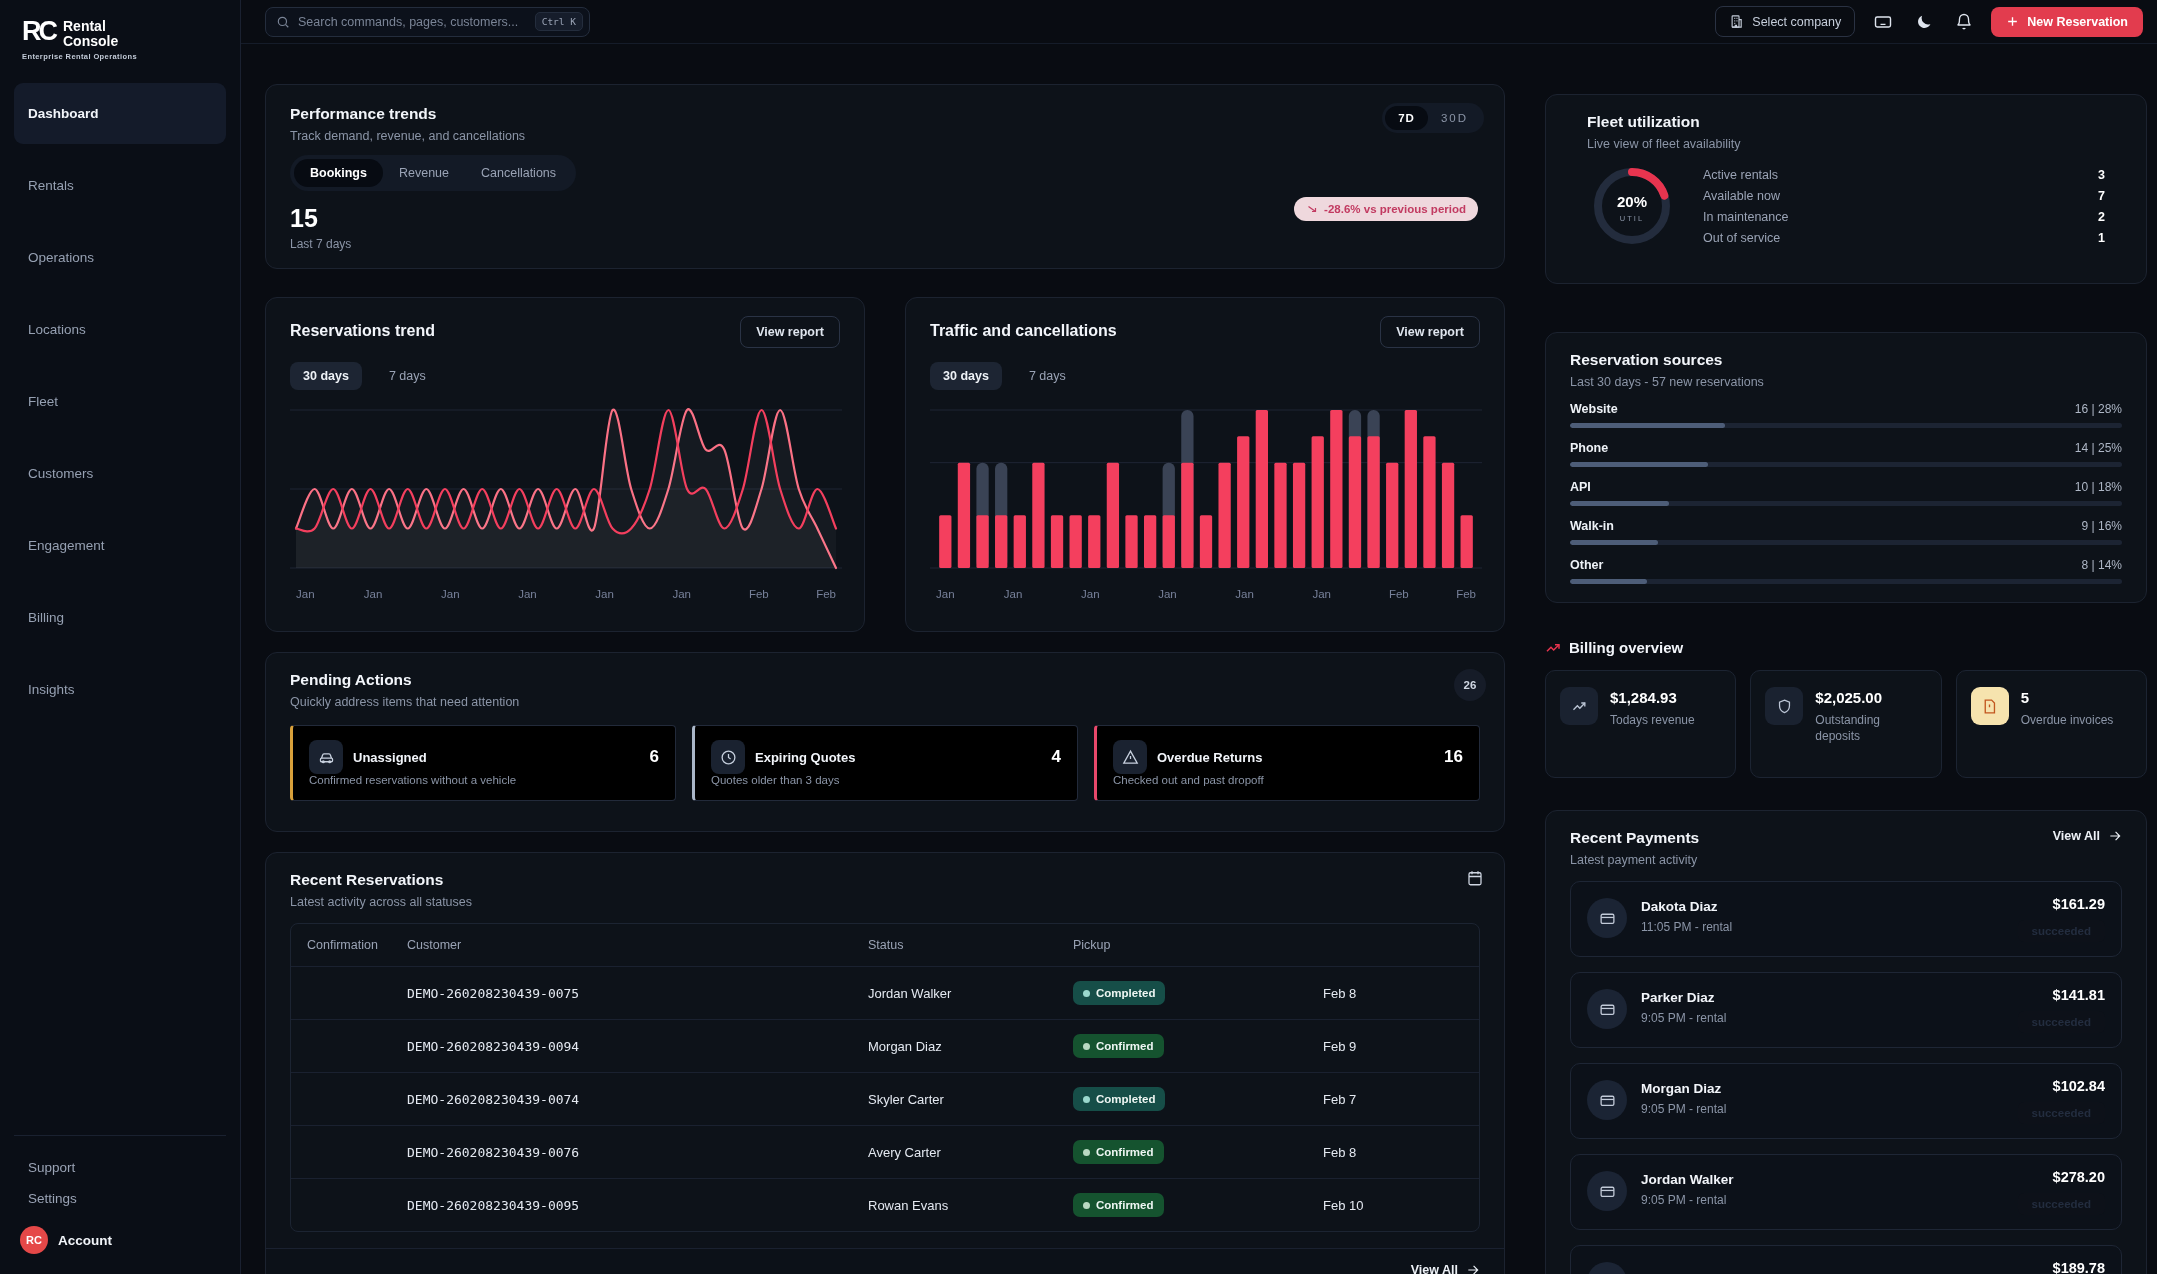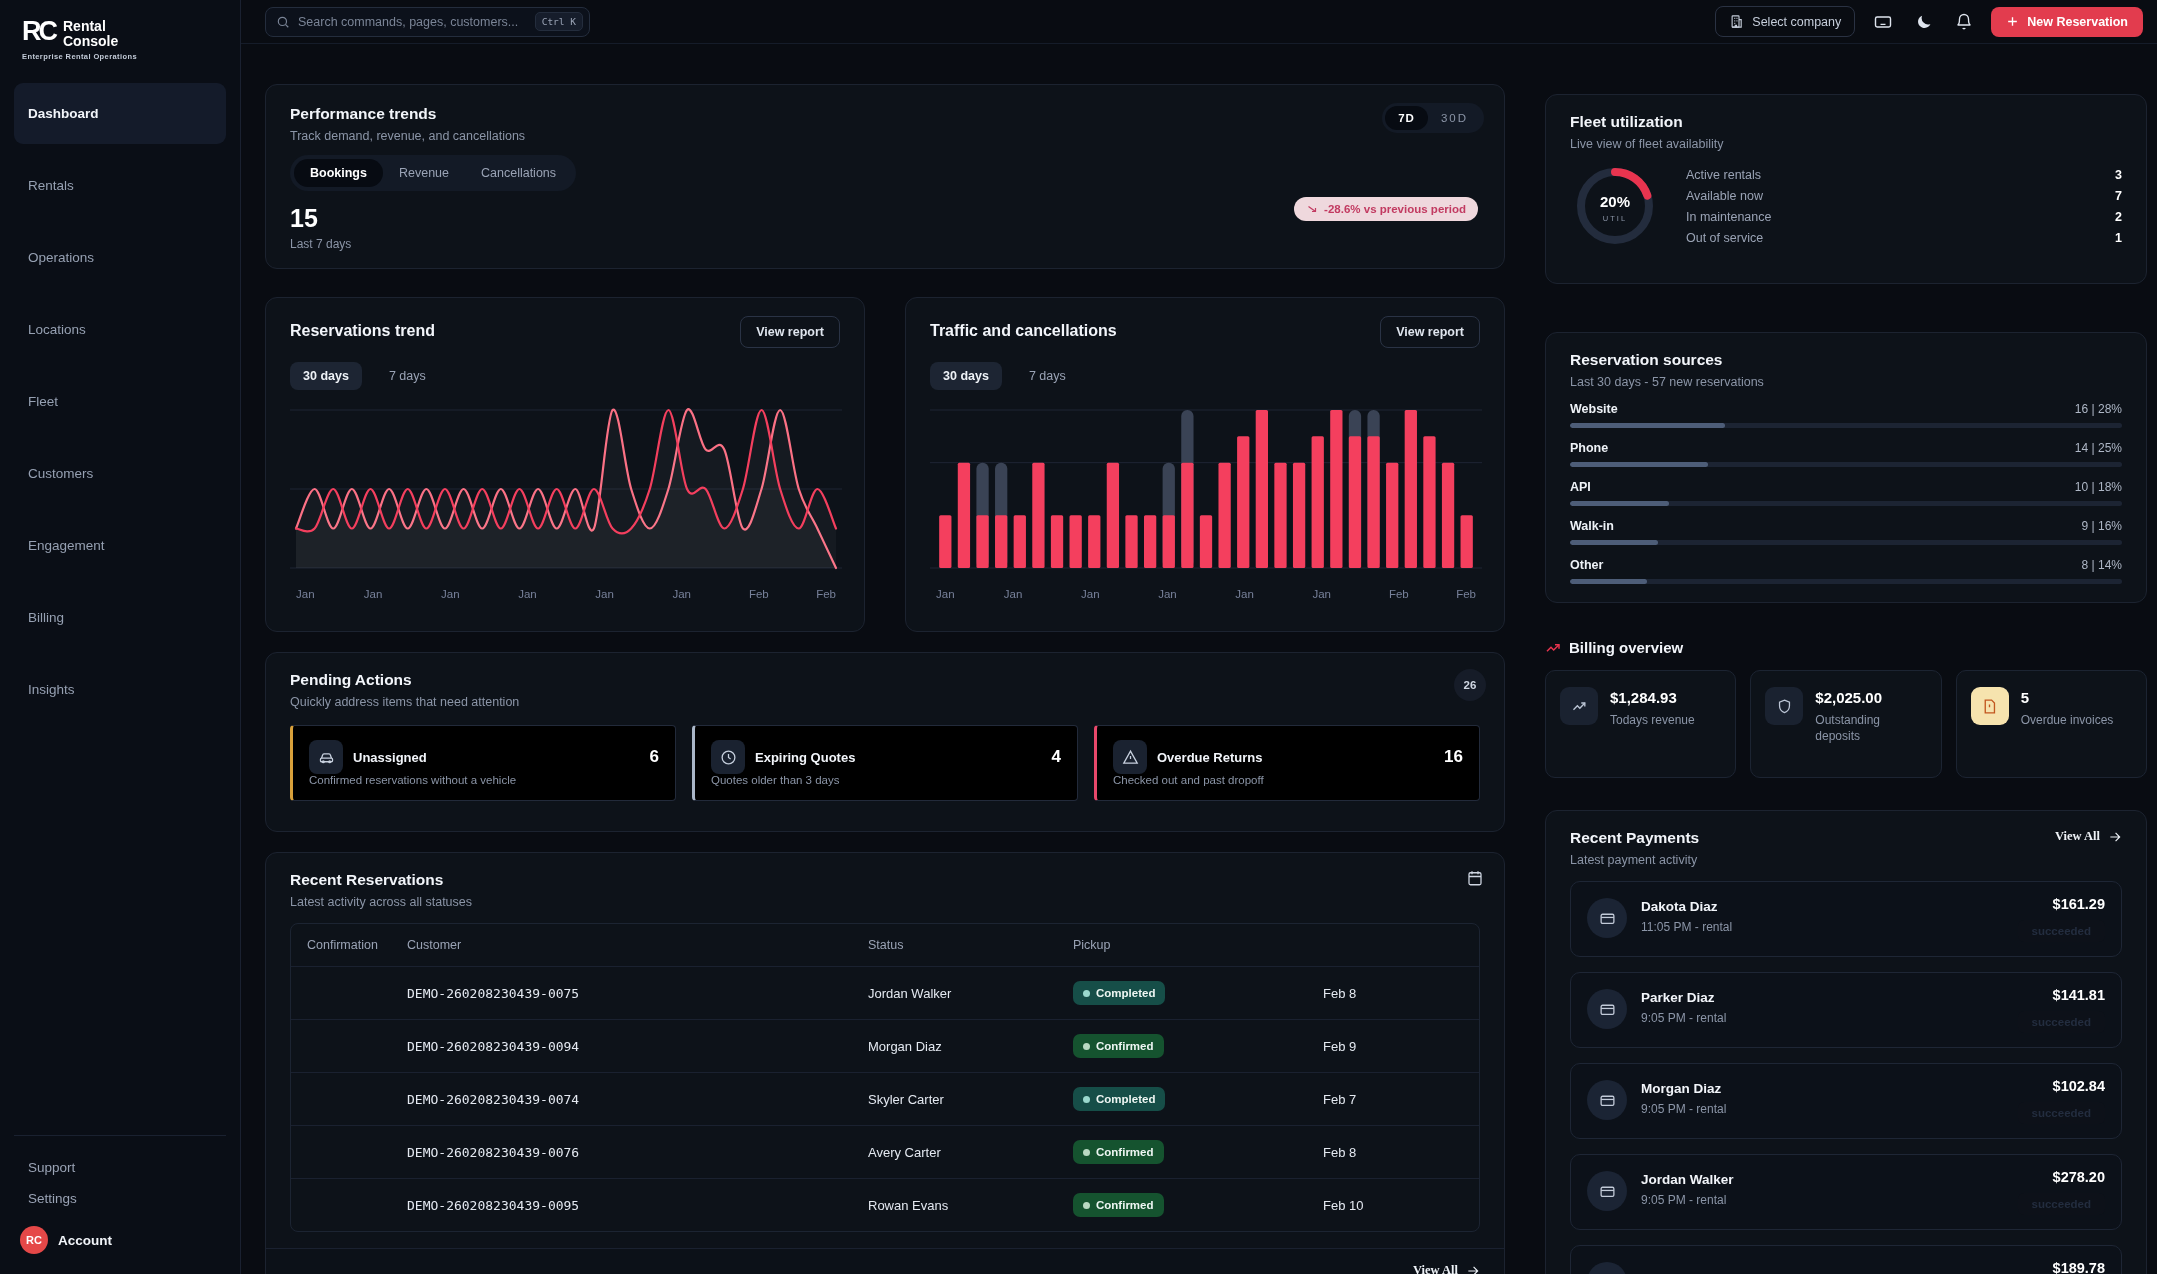--- a/index.html
+++ b/index.html
@@ -107,24 +107,24 @@
   .t-body-row > div { padding:14px 0; font-size:13px; color:#e4e9f1; }
   .mono { font-family:"DejaVu Sans Mono", monospace; font-size:12px; color:#d6dce6; }
   .badge { display:inline-flex; align-items:center; gap:6px; border-radius:7px; font-size:11.5px; font-weight:700;
     color:#eef6f3; padding:6px 10px; }
   .badge .dot { width:7px; height:7px; border-radius:50%; }
   .badge.completed { background:#164e48; } .badge.completed .dot { background:#9ad8cd; }
   .badge.confirmed { background:#15532f; } .badge.confirmed .dot { background:#b9d9c2; }
   .resv-footer { border-top:1px solid #1a2130; margin-top:16px; padding:14px 24px; display:flex;
     justify-content:flex-end; background:#0c1118; border-radius:0 0 12px 12px; }
   .view-all { display:flex; align-items:center; gap:8px; color:#eef2f7; font-weight:700; font-size:12.5px;
-    background:none; border:none; cursor:pointer; font-family:Liberation Serif, serif; }
+    background:none; border:none; cursor:pointer; font-family:Liberation Sans, sans-serif; }
 
   
-  .fleet-card { padding:18px 24px; height:190px; margin-bottom:48px; }
+  .fleet-card { padding:18px 41px; height:190px; margin-bottom:48px; }
   .fleet-body { display:flex; align-items:center; gap:26px; margin-top:10px; }
   .fleet-rows { flex:1; display:flex; flex-direction:column; gap:7px; }
   .fleet-row { display:flex; justify-content:space-between; font-size:12.5px; }
   .fleet-row .lbl { color:#9aa3b5; } .fleet-row .val { color:#fff; font-weight:700; }
 
   .sources-card { padding:18px 24px; margin-bottom:36px; }
   .src-row { margin-top:13px; }
   .src-line { display:flex; justify-content:space-between; align-items:baseline; }
   .src-label { font-size:12.5px; font-weight:700; color:#eef2f7; }
   .src-val { font-size:12px; color:#aeb7c6; }

